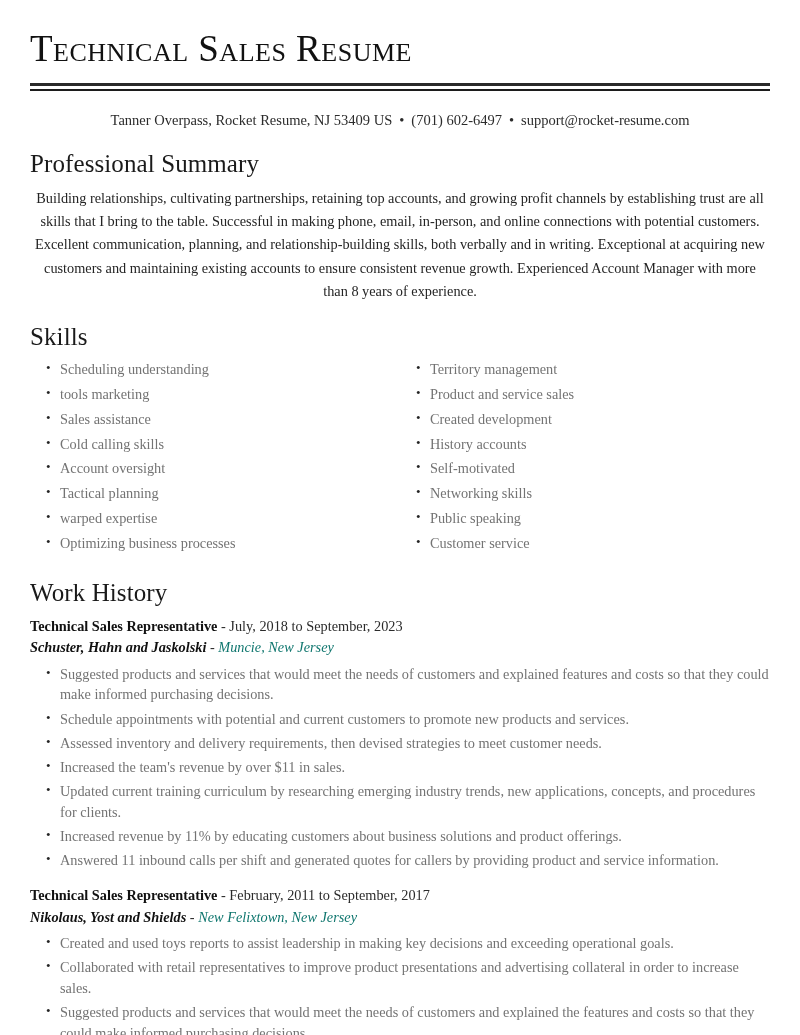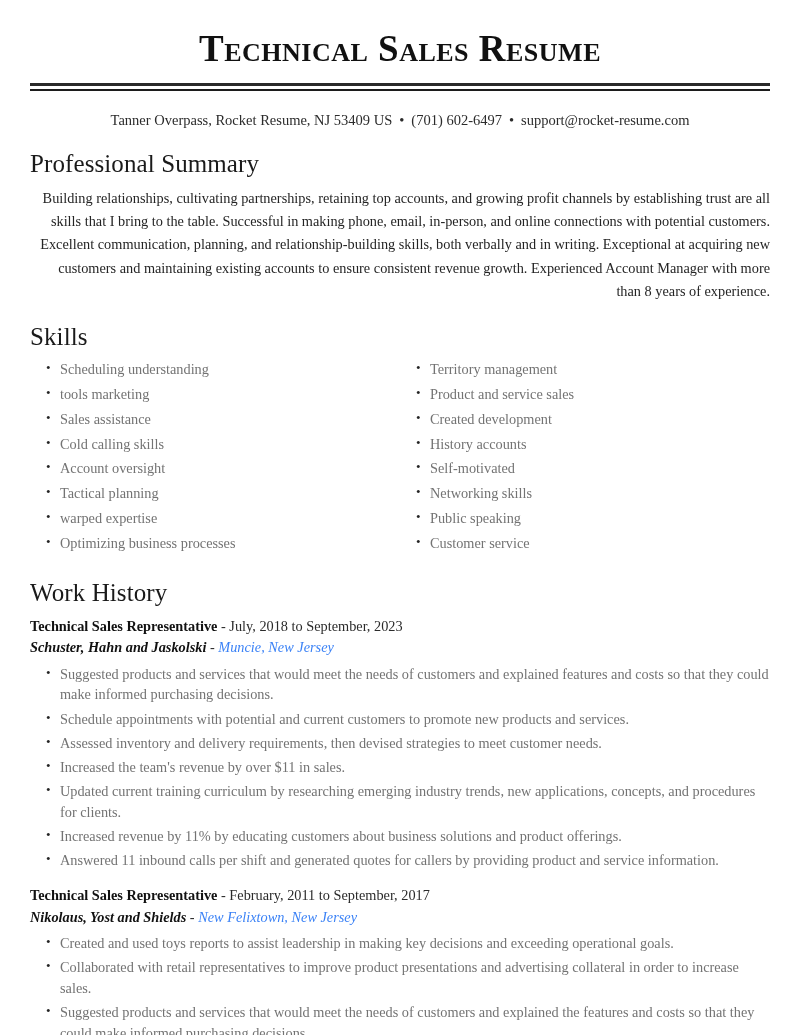--- a/index.html
+++ b/index.html
@@ -15,24 +15,24 @@
     -webkit-font-smoothing: antialiased;
   }
   .page {
     width: 800px;
     box-sizing: border-box;
     padding: 0 30px 14px 30px;
   }
 
   
   .doc-title {
-    text-align: center;
+    text-align: left;
     font-family: "Liberation Serif", "DejaVu Serif", serif;
     font-variant: small-caps;
-    font-weight: 700;
+    font-weight: 400;
     font-size: 37px;
     letter-spacing: 0.5px;
     color: #111111;
     margin: 0;
     padding: 28px 0 6px 0;
     line-height: 1.15;
   }
   .rule-group {
     margin: 6px 0 0 0;
     padding: 0;
@@ -75,21 +75,21 @@
     color: #1a1a1a;
     margin: 0 0 8px 0;
     line-height: 1.25;
     letter-spacing: 0.1px;
   }
   .summary-text {
     font-size: 14.3px;
     line-height: 1.62;
     color: #242424;
     margin: 0;
-    text-align: right;
+    text-align: center;
   }
 
   
   .skills-columns {
     display: flex;
     gap: 0;
     margin-top: 4px;
   }
   .skills-col {
     width: 50%;
@@ -152,21 +152,21 @@
     color: #242424;
     margin: 0 0 5px 0;
   }
   .job-company {
     font-weight: 700;
     font-style: italic;
     color: #111111;
   }
   .job-location {
     font-style: italic;
-    color: #3b82f6;
+    color: #0f766e;
     font-family: Liberation Serif, serif;
   }
   .dash {
     color: #2b2b2b;
   }
   .job ul.bullets > li {
     line-height: 1.45;
     margin-bottom: 3.5px;
     padding-left: 30px;
   }

